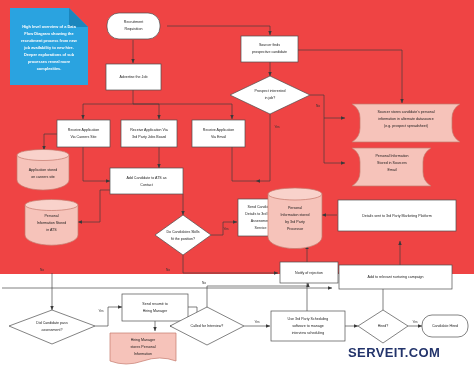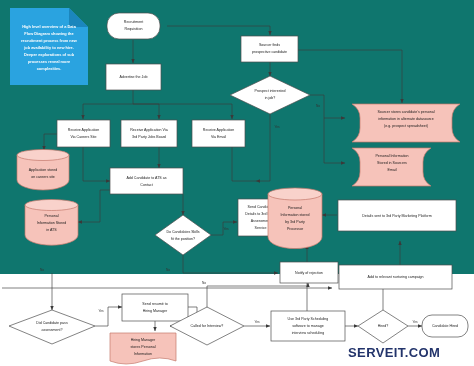--- a/index.html
+++ b/index.html
@@ -1,17 +1,17 @@
 <!DOCTYPE html>
 <html><head>
 <meta charset="utf-8">
 <style>
   html,body{margin:0;padding:0;background:#ffffff;}
   body{width:474px;height:366px;overflow:hidden;font-family:"Liberation Sans",sans-serif;}
-  #canvas{position:relative;width:474px;height:274px;background:#0f766e;}
+  #canvas{position:relative;width:474px;height:274px;background:#ef4444;}
   svg{display:block;}
   .nodeLabel{font-family:"Liberation Sans",sans-serif;font-size:3.6px;fill:#1a1a1a;text-anchor:middle;dominant-baseline:middle;}
   .edgeLabel{font-family:"Liberation Sans",sans-serif;font-size:3.2px;fill:#333333;text-anchor:middle;dominant-baseline:middle;}
   .noteText{font-family:"Liberation Sans",sans-serif;font-size:3.9px;font-weight:bold;fill:#ffffff;text-anchor:middle;dominant-baseline:middle;}
   .wm{font-family:"Liberation Sans",sans-serif;font-size:13px;font-weight:bold;fill:#23346b;letter-spacing:0.4px;}
   .shape-proc{fill:#ffffff;stroke:#4d4d4d;stroke-width:0.7;}
   .shape-term{fill:#ffffff;stroke:#4d4d4d;stroke-width:0.7;}
   .shape-dec{fill:#ffffff;stroke:#4d4d4d;stroke-width:0.7;}
   .shape-db{fill:#f6c3ba;stroke:#c4796c;stroke-width:0.7;}
   .shape-db-top{fill:#f9d2cb;stroke:#c4796c;stroke-width:0.7;}

